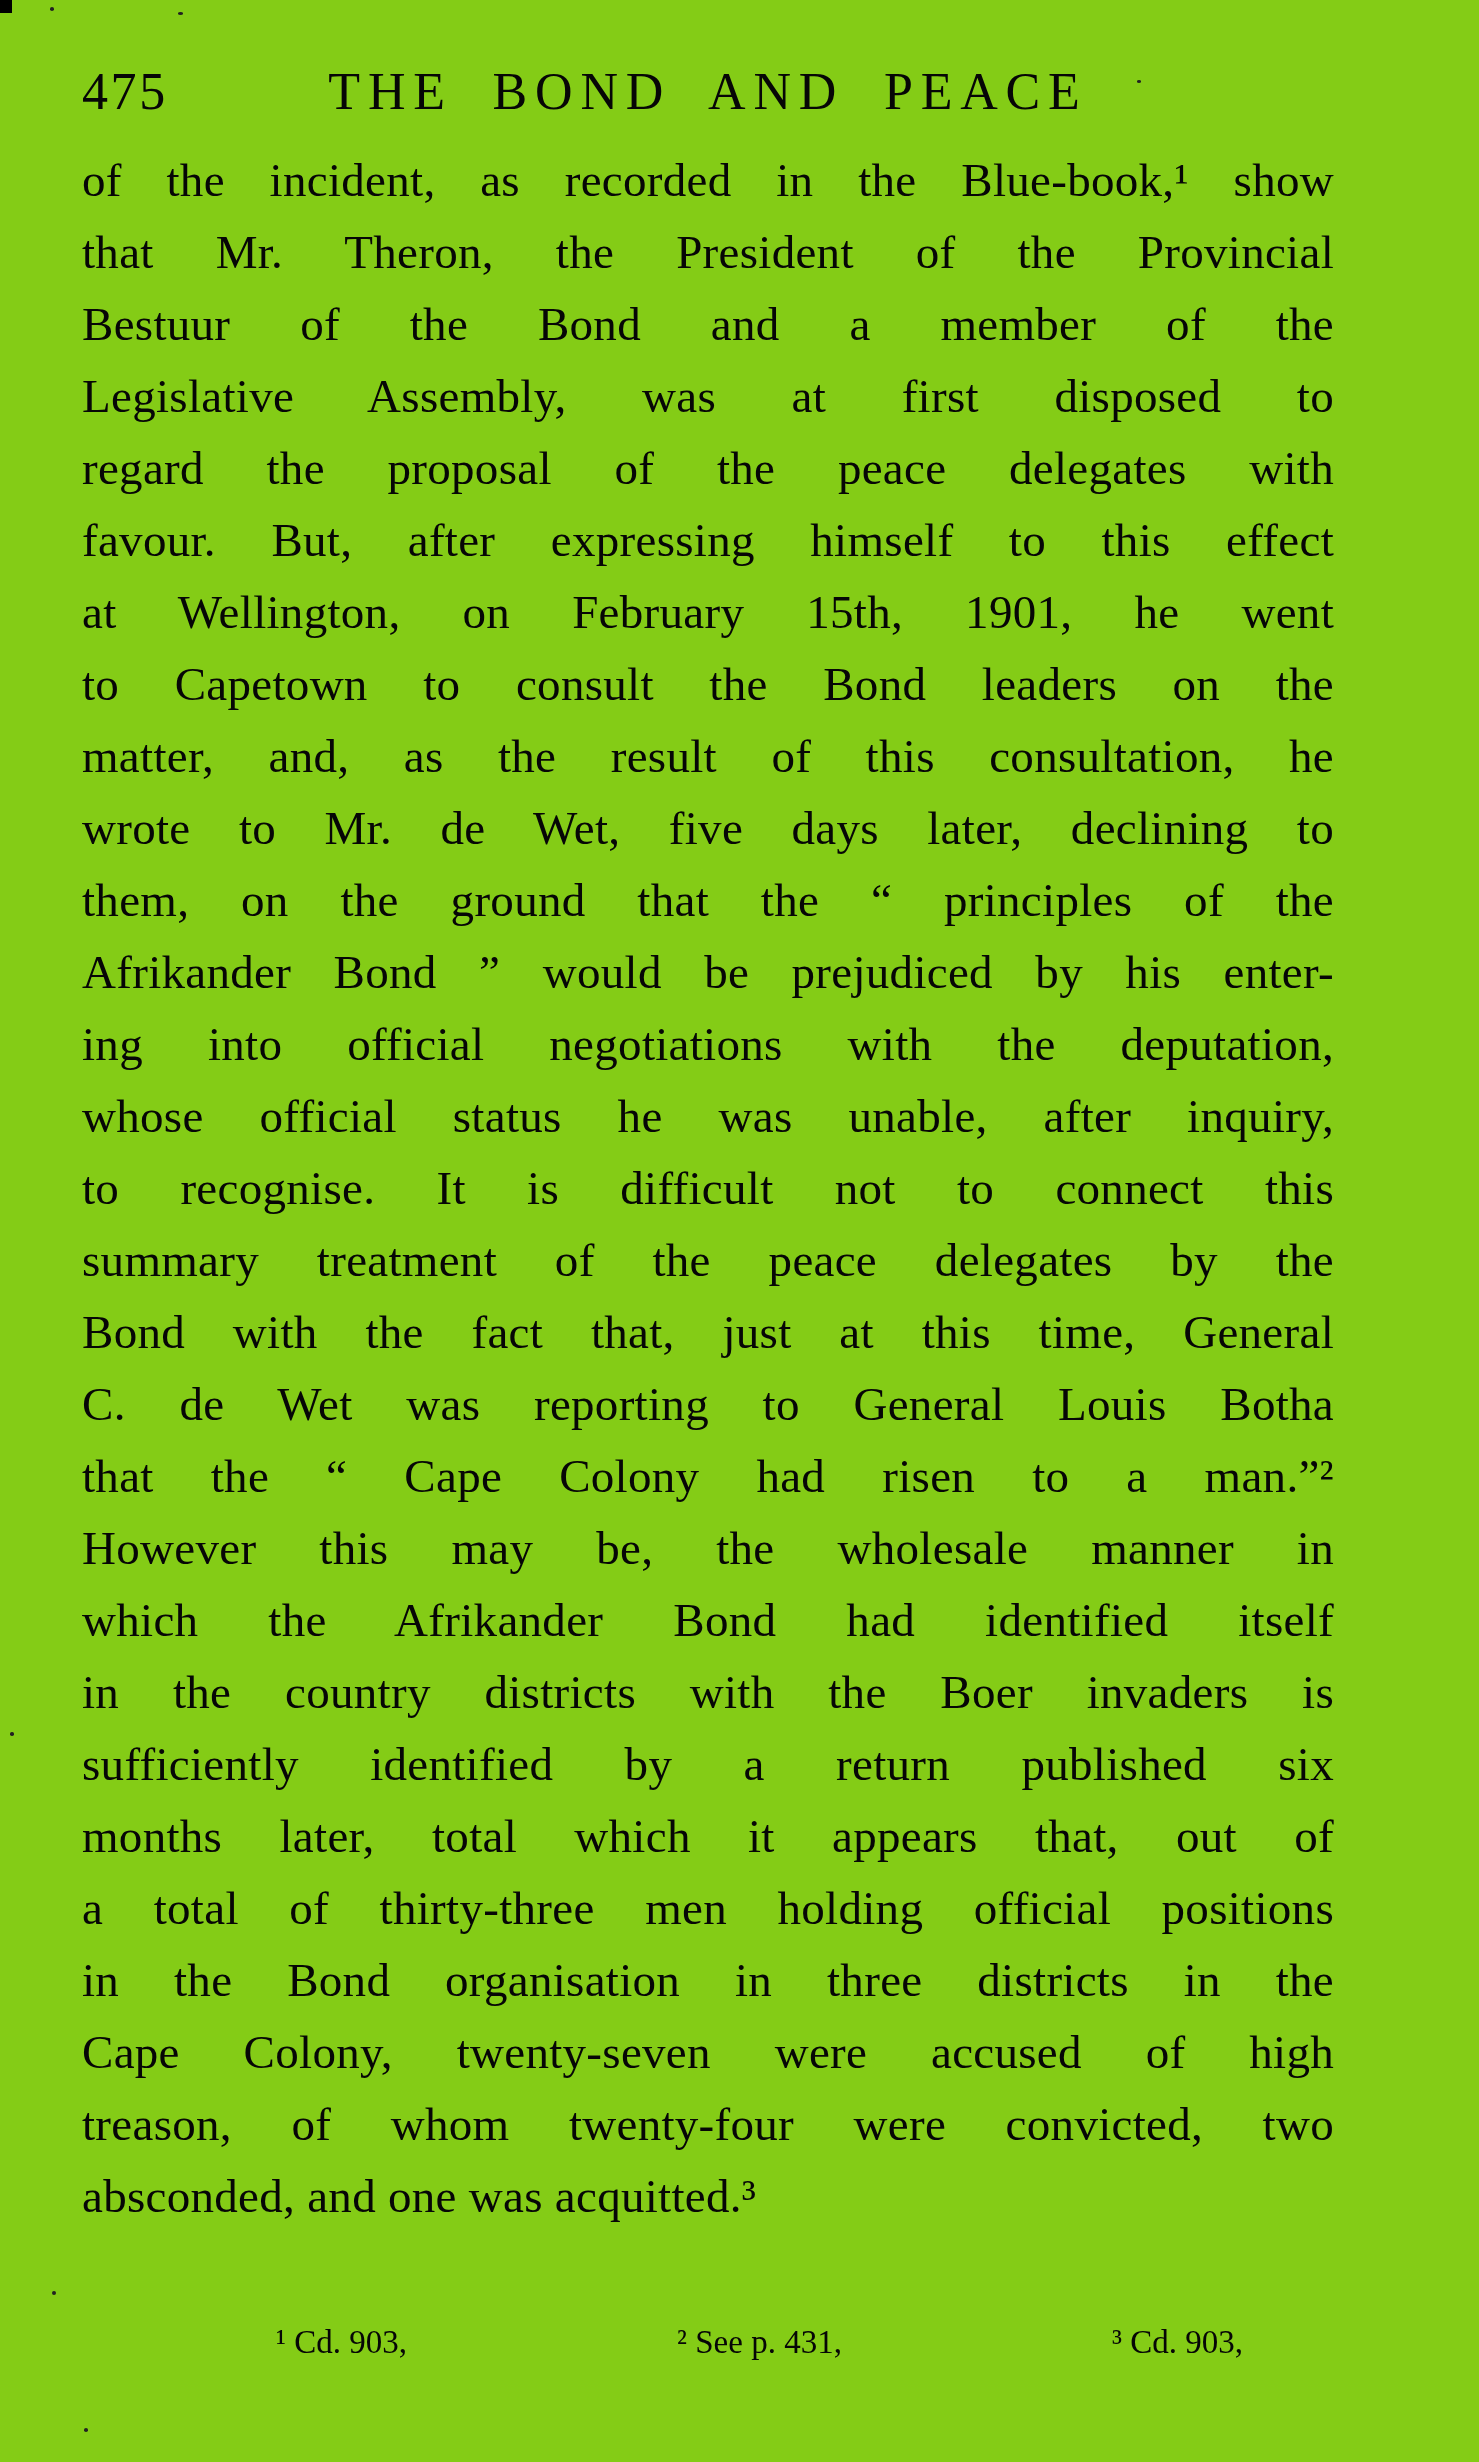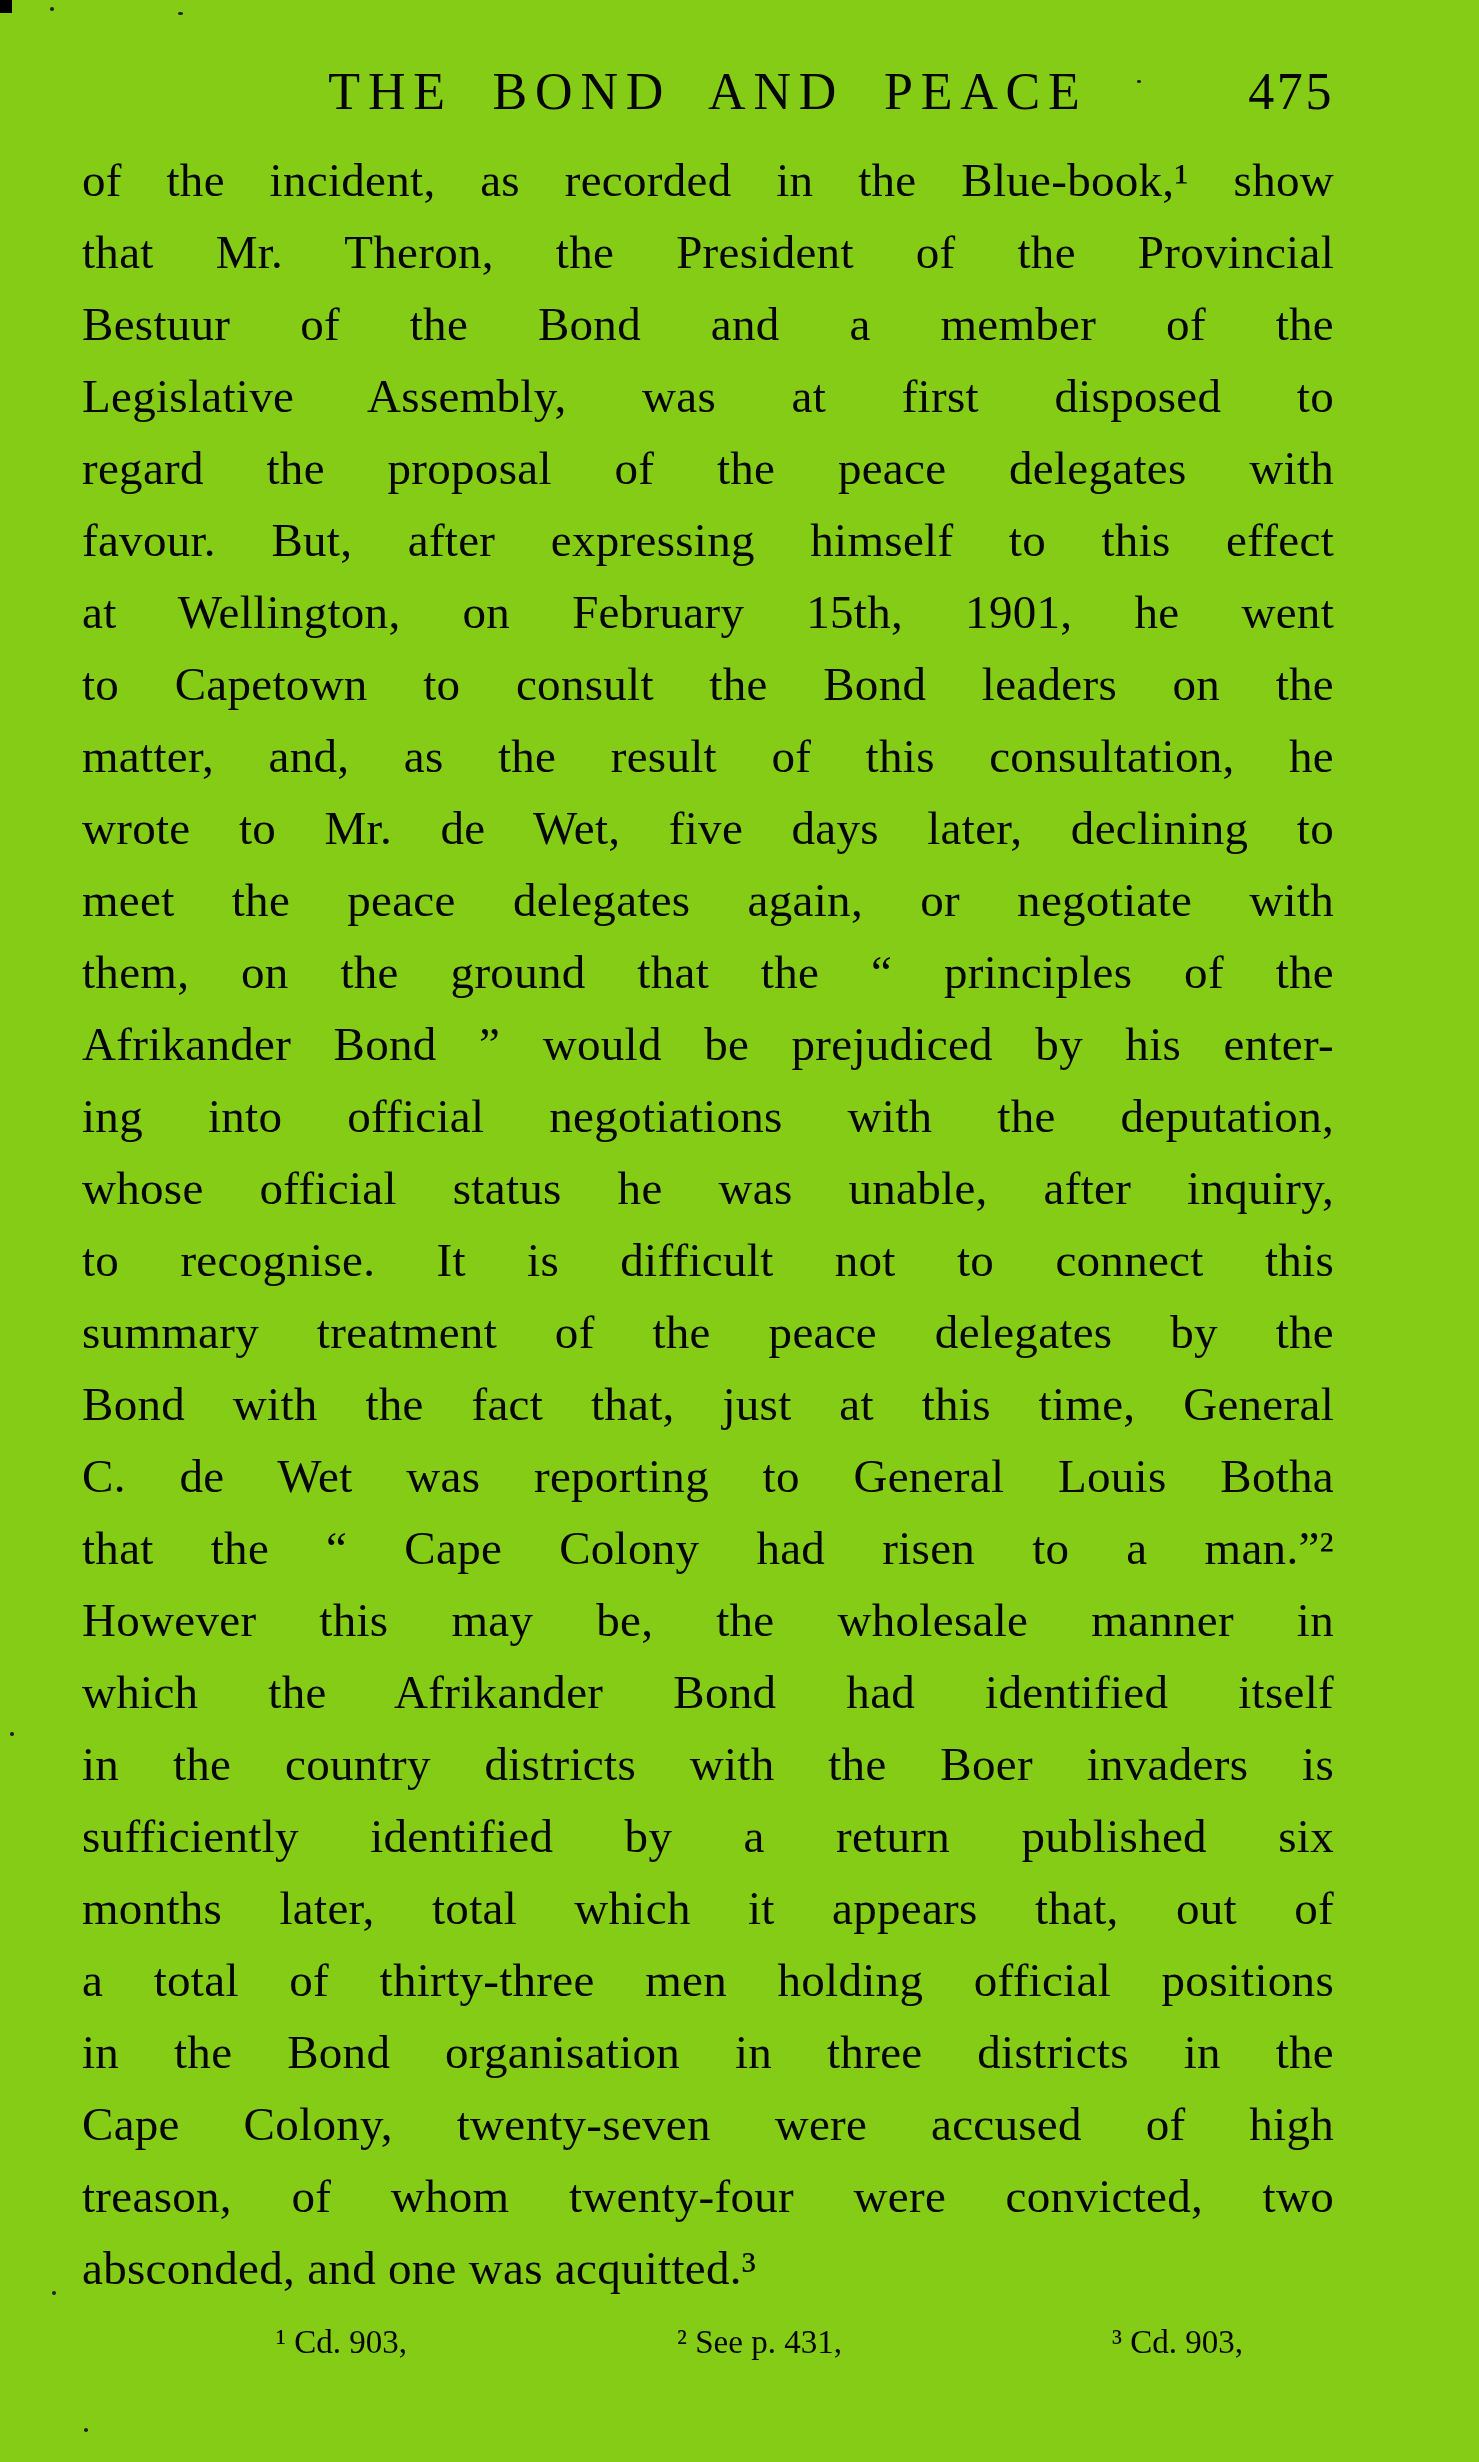--- a/index.html
+++ b/index.html
@@ -26,21 +26,21 @@
     line-height: 1;
     letter-spacing: 7.8px;
     word-spacing: 19px;
     white-space: nowrap;
   }
   .page-number {
     position: absolute;
     top: 66px;
     left: 82px;
     width: 1252px;
-    text-align: right;
+    text-align: left;
     font-size: 52px;
     line-height: 1;
     letter-spacing: 2.6px;
   }
   .body-text {
     position: absolute;
     left: 82px;
     top: 144px;
     width: 1252px;
     font-size: 47px;
@@ -97,21 +97,20 @@
     <div class="line">of the incident, as recorded in the Blue-book,¹ show</div>
     <div class="line">that Mr. Theron, the President of the Provincial</div>
     <div class="line">Bestuur of the Bond and a member of the</div>
     <div class="line">Legislative Assembly, was at first disposed to</div>
     <div class="line">regard the proposal of the peace delegates with</div>
     <div class="line">favour. But, after expressing himself to this effect</div>
     <div class="line">at Wellington, on February 15th, 1901, he went</div>
     <div class="line">to Capetown to consult the Bond leaders on the</div>
     <div class="line">matter, and, as the result of this consultation, he</div>
     <div class="line">wrote to Mr. de Wet, five days later, declining to</div>
-    <div class="line">meet the peace delegates again, or negotiate with</div>
     <div class="line">them, on the ground that the “ principles of the</div>
     <div class="line">Afrikander Bond ” would be prejudiced by his enter-</div>
     <div class="line">ing into official negotiations with the deputation,</div>
     <div class="line">whose official status he was unable, after inquiry,</div>
     <div class="line">to recognise. It is difficult not to connect this</div>
     <div class="line">summary treatment of the peace delegates by the</div>
     <div class="line">Bond with the fact that, just at this time, General</div>
     <div class="line">C. de Wet was reporting to General Louis Botha</div>
     <div class="line">that the “ Cape Colony had risen to a man.”²</div>
     <div class="line">However this may be, the wholesale manner in</div>

